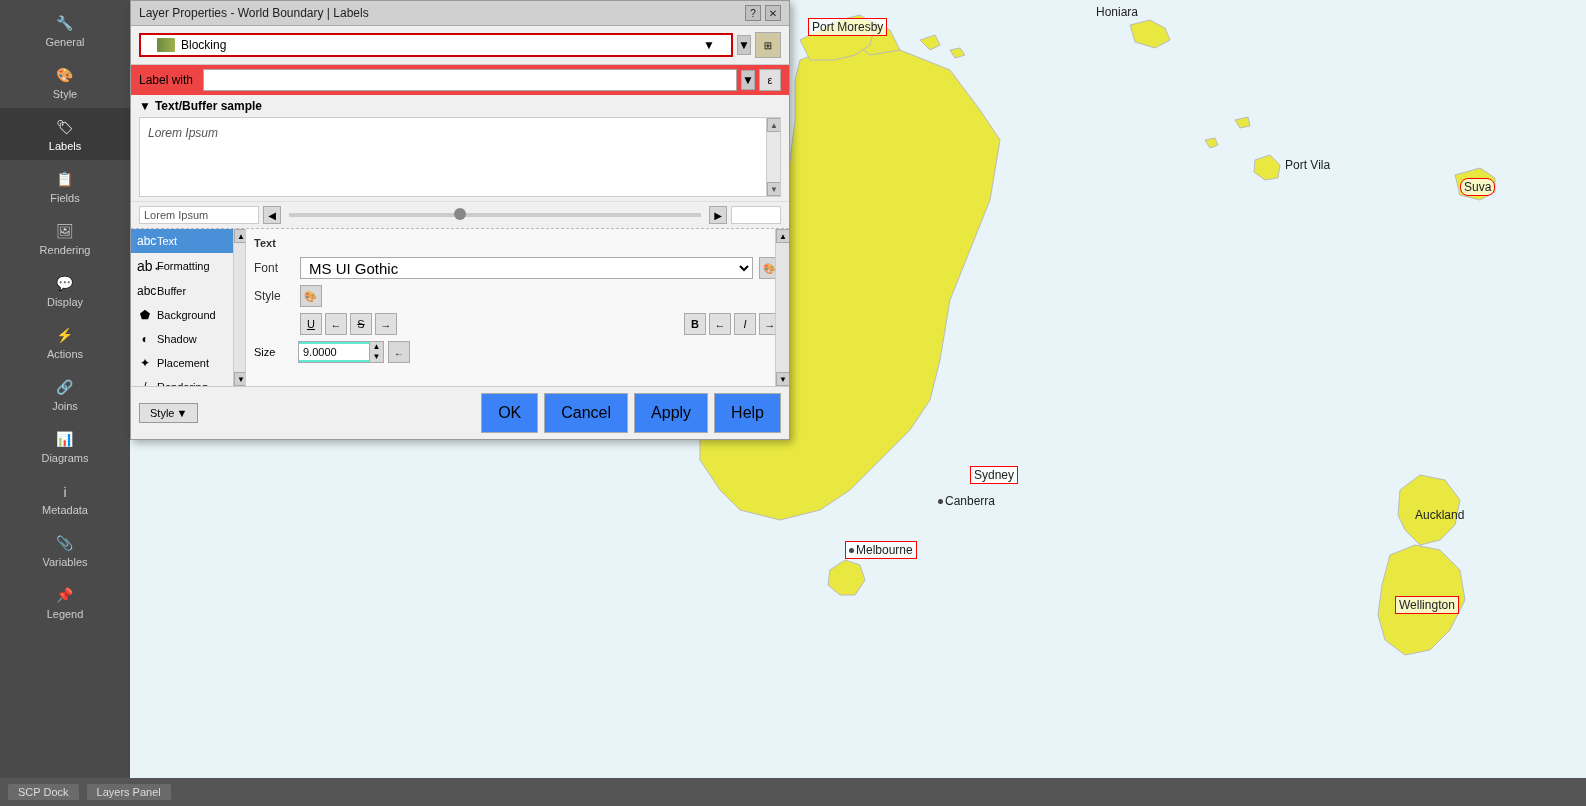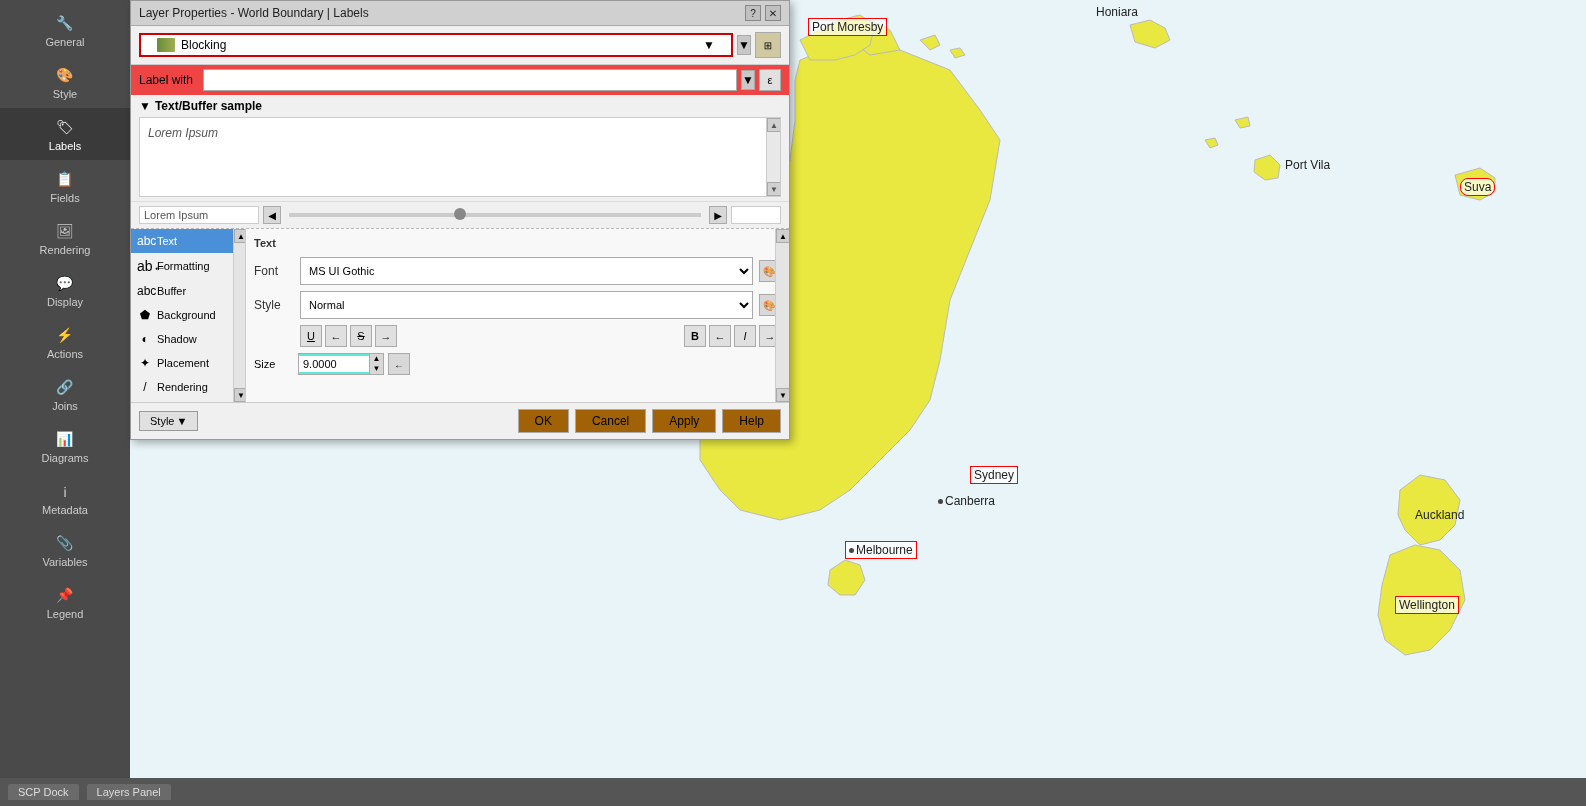--- a/index.html
+++ b/index.html
@@ -299,24 +299,24 @@
       align-items: center;
       gap: 6px;
     }
     .form-label {
       min-width: 40px;
       font-size: 12px;
       color: #333;
     }
     .form-select {
       flex: 1;
-      height: 28px;
+      height: 22px;
       border: 1px solid #aaa;
       background: #fff;
-      font-size: 11px;
+      font-size: 15px;
       padding: 1px 4px;
     }
     .form-btn {
       width: 22px; height: 22px;
       background: #d8d8d8;
       border: 1px solid #aaa;
       display: flex; align-items: center; justify-content: center;
       font-size: 10px; cursor: pointer;
     }
 
@@ -376,24 +376,24 @@
     .style-btn {
       padding: 3px 10px;
       background: #e0e0e0;
       border: 1px solid #999;
       font-size: 11px;
       cursor: pointer;
       display: flex; align-items: center; gap: 2px;
     }
     .footer-spacer { flex: 1; }
     .dialog-btn {
-      padding: 4px 16px;
-      background: #a16207;
-      border: 1px solid #aaa;
-      font-size: 12px;
+      padding: 10px 16px;
+      background: #3b82f6;
+      border: 1px solid #aaa;
+      font-size: 16px;
       cursor: pointer;
     }
 
     
     .city-label {
       position: absolute;
       font-size: 12px;
       color: #222;
       font-family: Arial, sans-serif;
     }
@@ -613,26 +613,20 @@
       <div class="form-row">
         <span class="form-label">Font</span>
         <select class="form-select">
           <option>MS UI Gothic</option>
         </select>
         <div class="form-btn">🎨</div>
       </div>
 
       <div class="form-row">
         <span class="form-label">Style</span>
-        <select class="form-select">
-          <option>Normal</option>
-          <option>Bold</option>
-          <option>Italic</option>
-          <option>Bold Italic</option>
-        </select>
         <div class="form-btn">🎨</div>
       </div>
 
       <div class="form-row">
         <span class="form-label"></span>
         <div class="format-buttons">
           <div class="fmt-btn underline">U</div>
           <div class="fmt-btn">←</div>
           <div class="fmt-btn" style="text-decoration:line-through;">S</div>
           <div class="fmt-btn">→</div>

